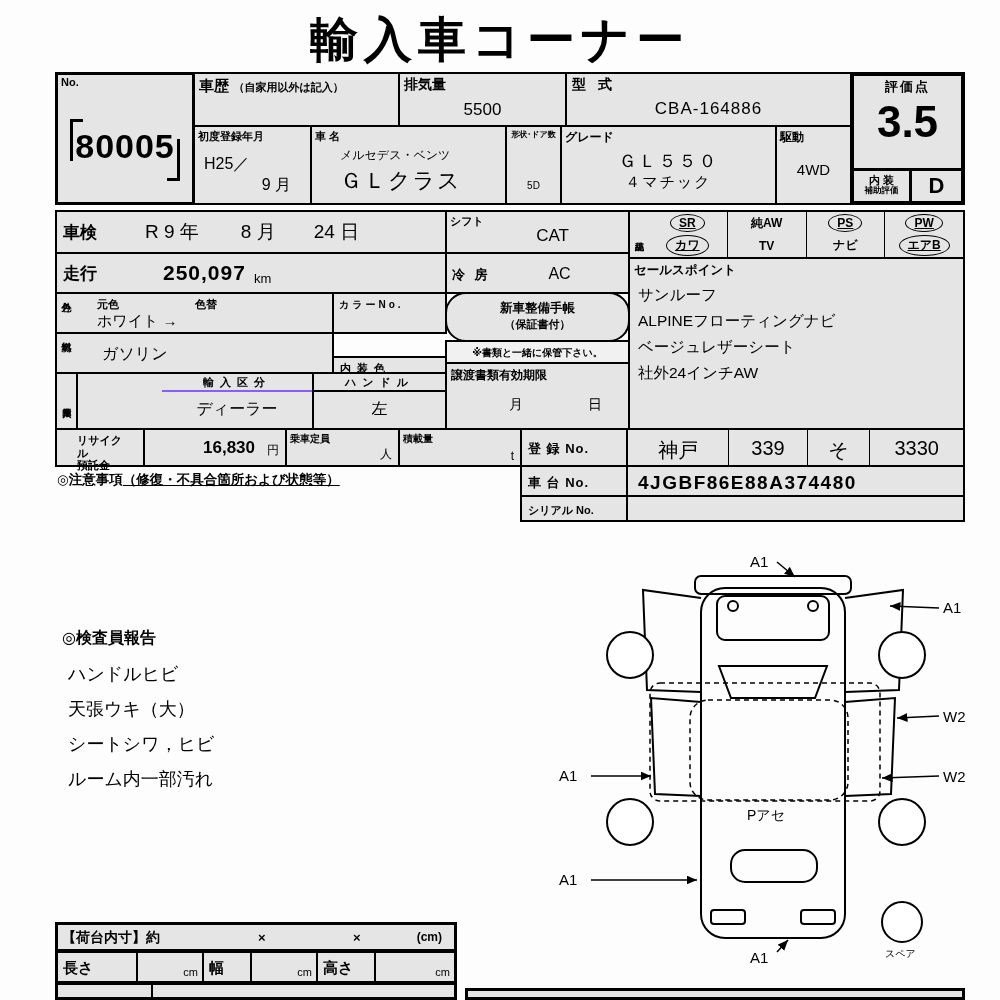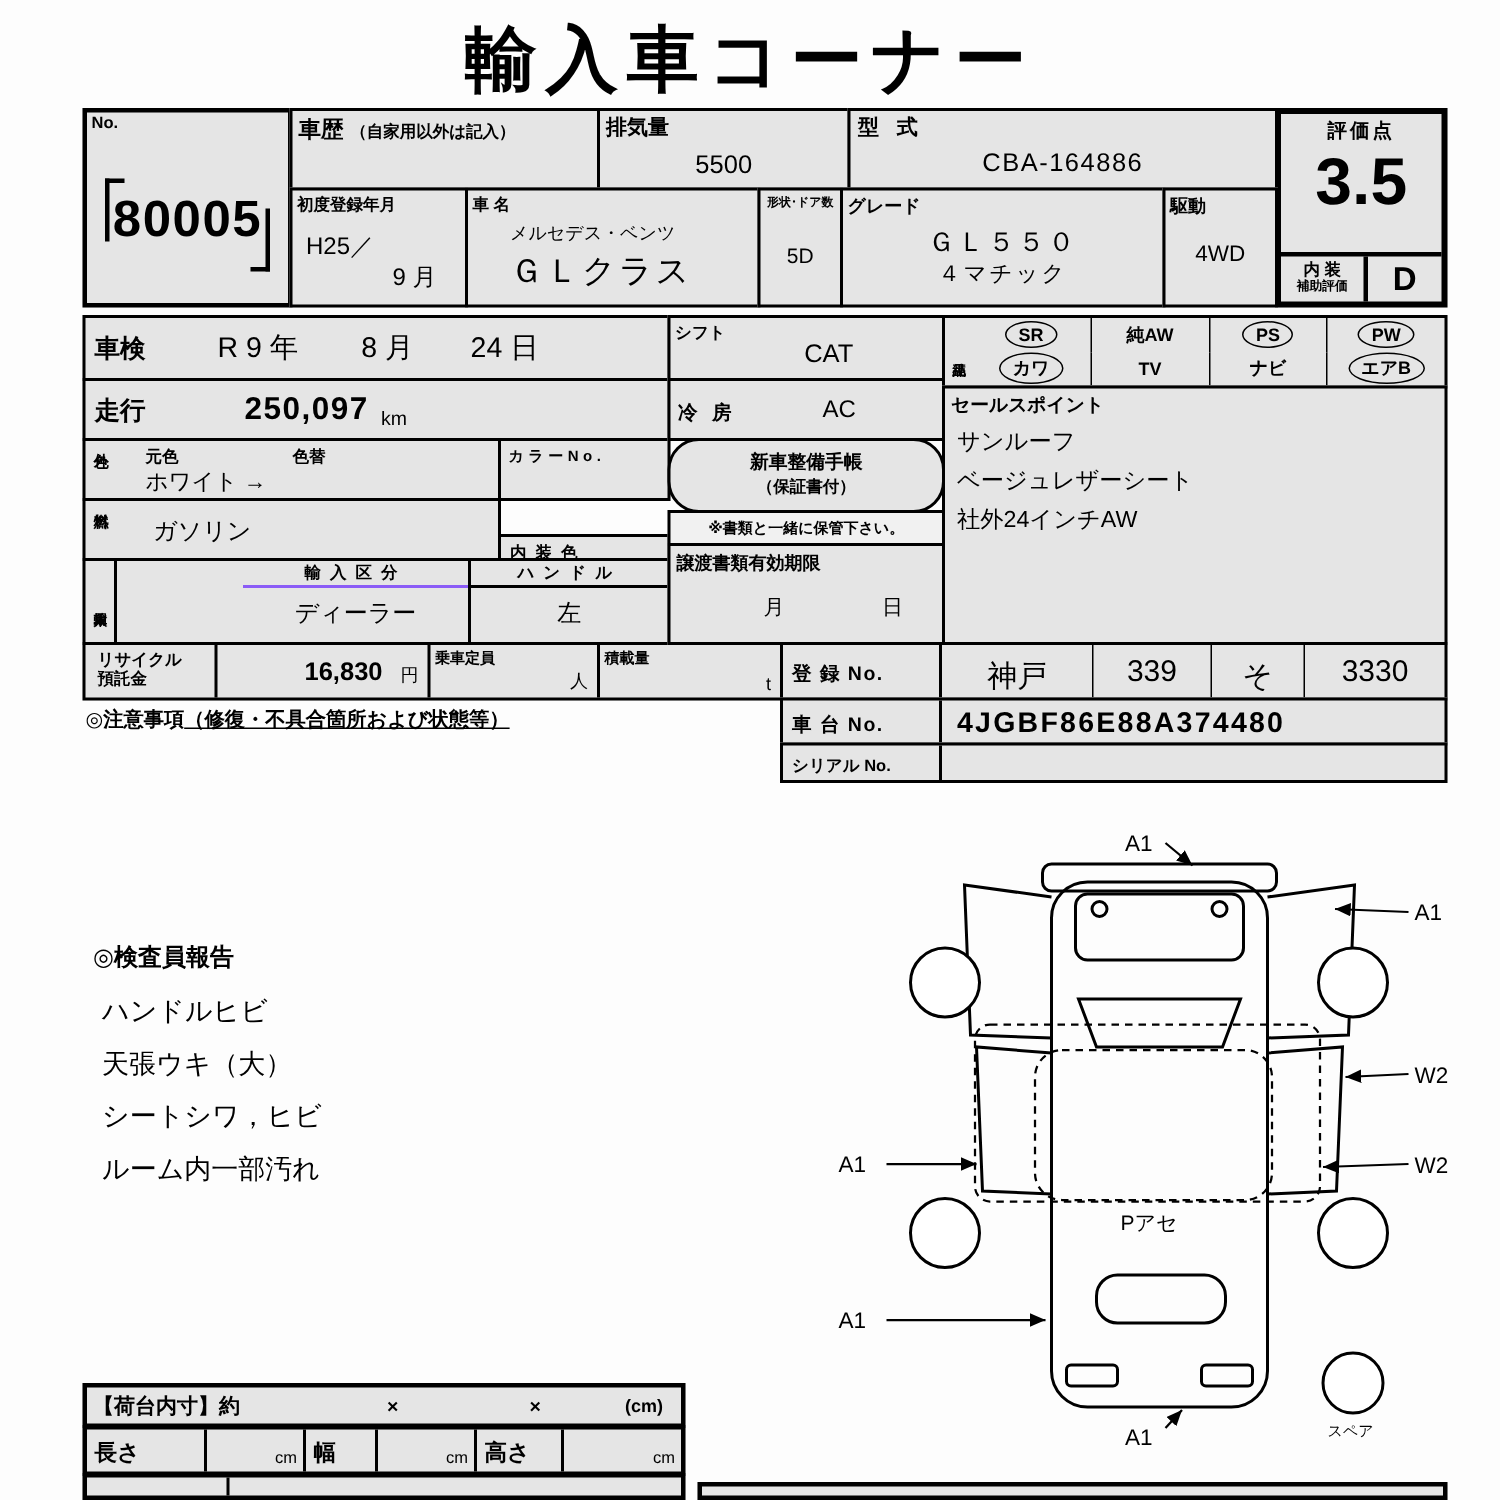--- a/index.html
+++ b/index.html
@@ -4,21 +4,21 @@
 <style>
   * { margin:0; padding:0; box-sizing:border-box; }
   html,body { background:#fff; }
   body { font-family:"Liberation Sans","DejaVu Sans",sans-serif; color:#000; }
   .sheet { position:relative; width:1000px; height:1000px; background:#fdfdfd; overflow:hidden; }
   .abs { position:absolute; }
   .cell { position:absolute; border:2px solid #000; background:#e5e5e5; }
   .lbl { font-weight:bold; }
   .title { text-align:center; font-size:48px; font-weight:900; letter-spacing:6px; }
   .vlabel { writing-mode:vertical-rl; text-orientation:upright; font-weight:bold; line-height:1; }
-  .oval { display:inline-block; border:1.5px solid #000; border-radius:50%; padding:1px 8px; }
+  .oval { display:inline-block; border:1.5px solid #000; border-radius:50%; padding:1px 8px;text-decoration:underline; }
   .eqcell { display:flex; align-items:center; justify-content:center; font-size:12px; font-weight:bold; }
   .corner { position:absolute; }
   .c-tl { left:12px; top:44px; width:13px; height:42px; border-left:3px solid #000; border-top:3px solid #000; }
   .c-br { right:12px; top:64px; width:13px; height:42px; border-right:3px solid #000; border-bottom:3px solid #000; }
   svg text { fill:#000; font-family:"Liberation Sans","DejaVu Sans",sans-serif; }
 </style>
 </head>
 <body>
 
 <div class="sheet">
@@ -66,21 +66,21 @@
   </div>
 
   <div class="cell" style="left:310px;top:125px;width:197px;height:80px;">
     <span class="lbl abs" style="left:3px;top:2px;font-size:11px;">車 名</span>
     <div style="margin:20px 0 0 28px;font-size:12px;">メルセデス・ベンツ</div>
     <div style="margin:2px 0 0 28px;font-size:22px;letter-spacing:2px;">ＧＬクラス</div>
   </div>
 
   <div class="cell" style="left:505px;top:125px;width:57px;height:80px;">
     <div class="lbl" style="font-size:8px;text-align:center;margin-top:2px;">形状･ドア数</div>
-    <div style="text-align:center;font-size:14px;margin-top:22px;">5D</div>
+    <div style="text-align:center;font-size:10px;margin-top:40px;">5D</div>
   </div>
 
   <div class="cell" style="left:560px;top:125px;width:217px;height:80px;">
     <span class="lbl abs" style="left:3px;top:2px;font-size:12px;">グレード</span>
     <div style="text-align:center;margin-top:22px;font-size:18px;letter-spacing:2px;">ＧＬ５５０</div>
     <div style="text-align:center;font-size:15px;letter-spacing:2px;">４マチック</div>
   </div>
 
   <div class="cell" style="left:775px;top:125px;width:77px;height:80px;">
     <span class="lbl abs" style="left:3px;top:2px;font-size:12px;">駆動</span>
@@ -124,21 +124,21 @@
       <div class="lbl" style="font-size:11px;text-align:center;border-bottom:2px solid #8b5cf6;height:18px;line-height:17px;letter-spacing:6px;">輸入区分</div>
       <div style="text-align:center;font-size:16px;margin-top:7px;">ディーラー</div>
     </div>
     <div class="abs" style="left:257px;top:0;right:0;height:100%;">
       <div class="lbl" style="font-size:11px;text-align:center;border-bottom:2px solid #000;height:18px;line-height:17px;letter-spacing:6px;">ハンドル</div>
       <div style="text-align:center;font-size:16px;margin-top:7px;">左</div>
     </div>
   </div>
 
   <div class="cell" style="left:55px;top:428px;width:467px;height:39px;display:flex;">
-    <div style="width:88px;border-right:2px solid #000;padding:4px 8px;line-height:1.15;">
+    <div style="width:88px;border-right:2px solid #000;padding:4px 20px;line-height:1.15;">
       <div class="lbl" style="font-size:11px;">リサイクル</div>
       <div class="lbl" style="font-size:11px;">預託金</div>
     </div>
     <div style="width:142px;border-right:2px solid #000;position:relative;">
       <span style="position:absolute;right:30px;top:8px;font-size:17px;font-weight:bold;">16,830</span>
       <span style="position:absolute;right:6px;top:12px;font-size:12px;">円</span>
     </div>
     <div style="width:113px;border-right:2px solid #000;position:relative;">
       <span class="lbl" style="position:absolute;left:3px;top:2px;font-size:10px;">乗車定員</span>
       <span style="position:absolute;right:6px;bottom:2px;font-size:12px;">人</span>
@@ -205,20 +205,21 @@
       <div class="eqcell" style="border-left:1.5px solid #000;">
           <span class="oval">エアB</span>
         </div>
     </div>
   </div>
 
   <div class="cell" style="left:628px;top:257px;width:337px;height:173px;">
     <div class="lbl" style="font-size:12.5px;margin:3px 4px;">セールスポイント</div>
     <div style="font-size:15.5px;margin:2px 0 0 8px;line-height:26px;">
       <div>サンルーフ</div>
+      <div>ALPINEフローティングナビ</div>
       <div>ベージュレザーシート</div>
       <div>社外24インチAW</div>
     </div>
   </div>
 
   <div class="cell" style="left:520px;top:428px;width:445px;height:39px;display:flex;">
     <div class="lbl" style="width:106px;border-right:2px solid #000;font-size:13px;padding:10px 0 0 6px;letter-spacing:1px;">登 録 No.</div>
     <div style="flex:1.3;font-size:20px;text-align:center;padding-top:7px;">神戸</div>
     <div style="flex:1;border-left:1.5px solid #000;font-size:20px;text-align:center;padding-top:7px;">339</div>
     <div style="flex:0.8;border-left:1.5px solid #000;font-size:20px;text-align:center;padding-top:7px;">そ</div>

